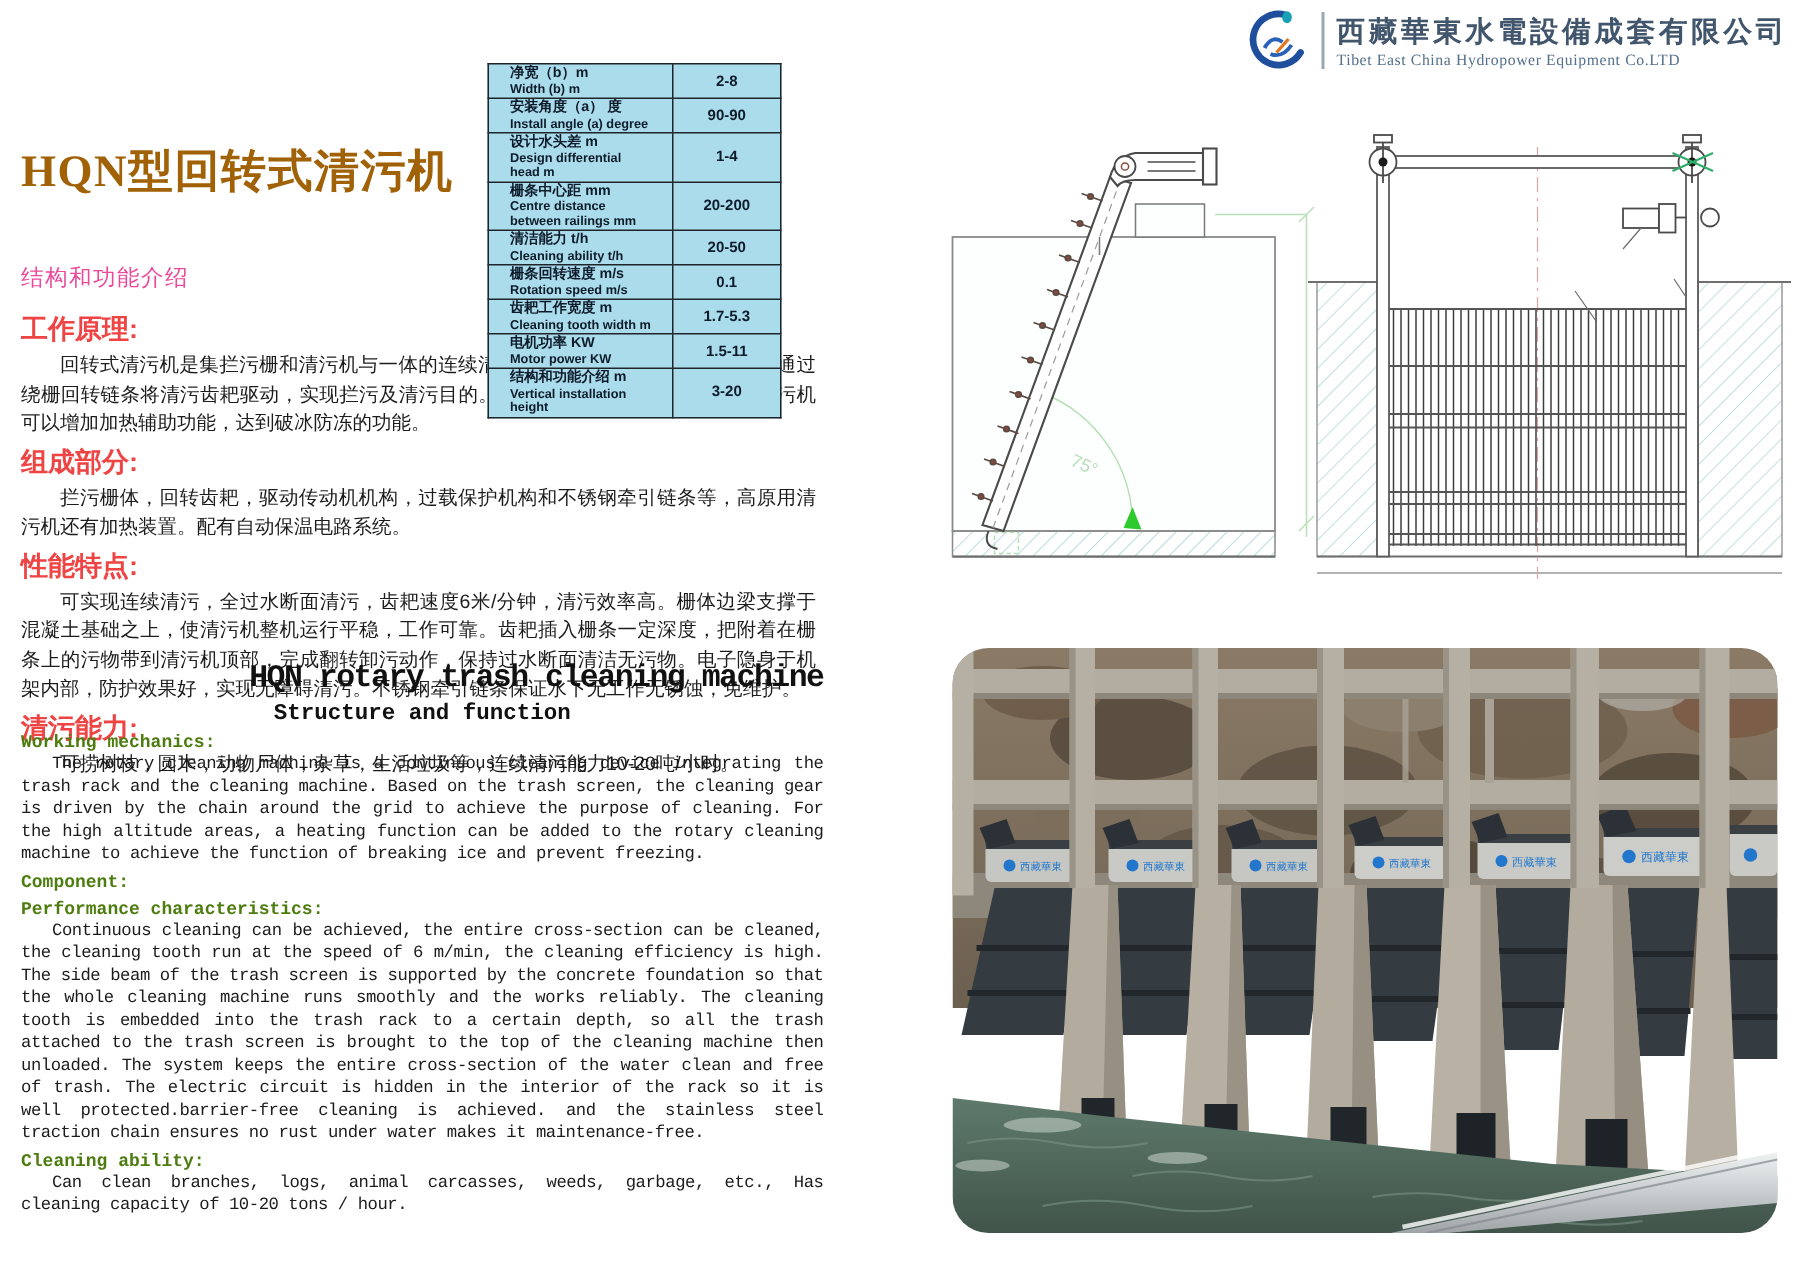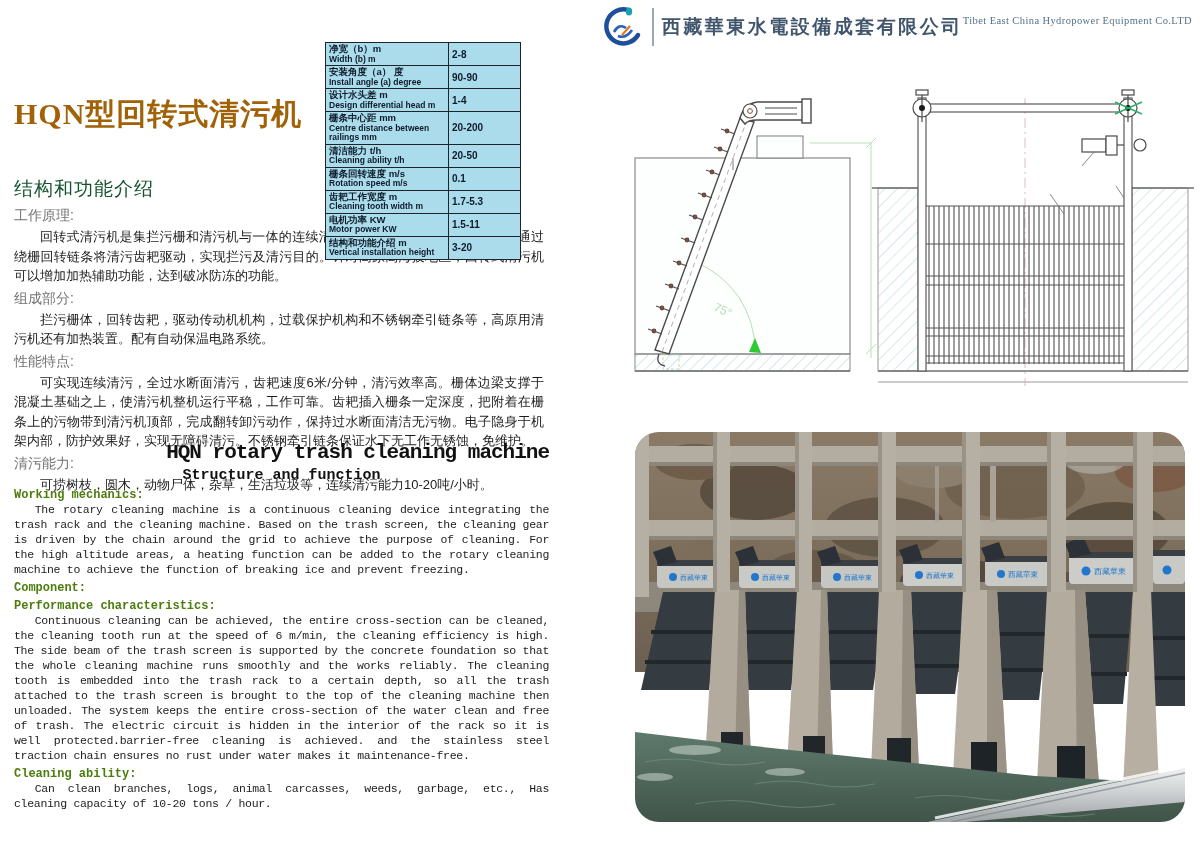--- a/index.html
+++ b/index.html
@@ -3,44 +3,44 @@
 <meta charset="utf-8">
 <style>
   * { margin:0; padding:0; box-sizing:border-box; }
   html,body { background:#ffffff; }
   body { font-family:"Liberation Sans", sans-serif; }
   #page { position:relative; width:1200px; height:843px; background:#fff; overflow:hidden; }
 
   
   .logo-block { position:absolute; top:5px; right:8px; display:flex; align-items:center; gap:8px; }
   .logo-divider { width:2px; height:38px; background:#9aa7b4; }
-  .company-names { display:flex; flex-direction:row; }
+  .company-names { display:flex; flex-direction:column; }
   .company-zh { font-size:19px; font-weight:bold; letter-spacing:2.5px; color:#41566c; font-family:"Liberation Serif", serif; }
   .company-en { font-size:10.5px; color:#55708a; font-family:"Liberation Serif", serif; letter-spacing:.4px; margin-top:1px; }
 
   
   .title-zh { position:absolute; left:14px; top:94px; font-size:30px; font-weight:bold; color:#a16207; font-family:"Liberation Serif", serif; letter-spacing:1px; }
-  .subtitle-zh { position:absolute; left:14px; top:176px; font-size:19px; color:#14532d; letter-spacing:1px; }
+  .subtitle-zh { position:absolute; left:14px; top:176px; font-size:15px; color:#ec4899; letter-spacing:1px; }
   .zh-sections { position:absolute; left:14px; top:203px; width:530px; }
-  .zh-head { font-size:14px; font-weight:normal; color:#737373; margin-top:4px; }
+  .zh-head { font-size:18px; font-weight:bold; color:#ef4444; margin-top:4px; }
   .zh-body { font-size:13px; line-height:19.5px; color:#1c1c1c; text-align:justify; text-indent:2em; margin-top:2px; }
 
   
   .en-block { position:absolute; left:14px; top:441px; width:535px; }
   .title-en { font-size:21px; font-weight:bold; color:#111; font-family:"Liberation Mono", monospace; letter-spacing:-1px;text-align:right; }
   .subtitle-en { font-size:15px; font-weight:bold; color:#111; font-family:"Liberation Mono", monospace; margin-top:3px;text-align:center; }
   .en-head { font-size:12px; font-weight:bold; color:#4d7c0f; font-family:"Liberation Mono", monospace; margin-top:4px; }
   .en-body { font-size:11.5px; line-height:15px; color:#1c1c1c; font-family:"Liberation Mono", monospace; text-indent:1.8em; text-align:justify; letter-spacing:-.3px; }
 
   
   .spec-table { position:absolute; left:325px; top:42px; width:196px; border-collapse:collapse; background:#abdcec; }
-  .spec-table td { border:1px solid #1e242a; padding:1px 3px; vertical-align:middle; }
+  .spec-table td { border:1px solid #1e242a; padding:1px 14px; vertical-align:middle; }
   .spec-label-zh { font-size:9.5px; font-weight:bold; color:#0d1b2a; line-height:10.5px; }
   .spec-label-en { font-size:8.5px; font-weight:bold; color:#0d1b2a; line-height:9.5px; }
-  .spec-value { font-size:10px; font-weight:bold; color:#0d1b2a; text-align:left; width:72px; }
+  .spec-value { font-size:10px; font-weight:bold; color:#0d1b2a; text-align:center; width:72px; }
 
   
   .drawing-1 { position:absolute; left:605px; top:58px; }
   .drawing-2 { position:absolute; left:872px; top:86px; }
   .photo { position:absolute; left:635px; top:432px; }
 </style>
 </head>
 <body>
 
 <div id="page">

